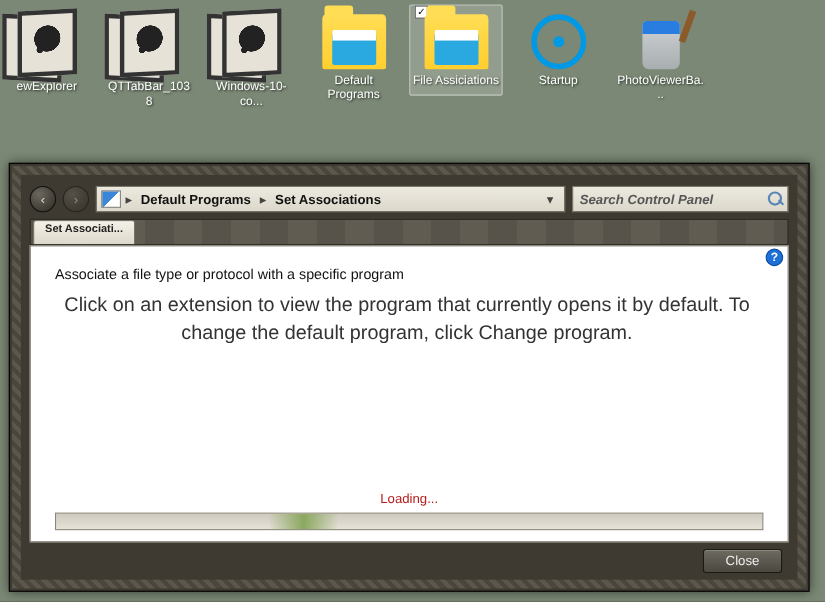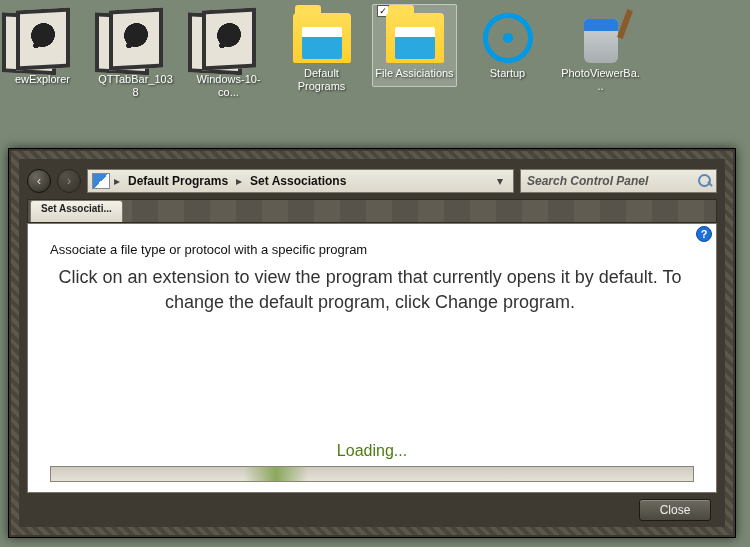--- a/index.html
+++ b/index.html
@@ -236,21 +236,21 @@
     display:flex;flex-direction:column;
   }
   .content h1{
     font-size:13px;font-weight:normal;color:#111;
     margin-bottom:8px;
   }
   .content p{font-size:18px;color:#333;line-height:1.4;max-width:640px;text-align:center;}
   .loadingwrap{
     margin-top:auto;
     text-align:center;
-    font-size:16px;color:#4d7c0f;
+    font-size:12px;color:#b91c1c;
   }
   .progress{
     height:16px;
     background:linear-gradient(#cfcabf,#e6e2d8);
     border:1px solid #8a8576;
     margin-top:6px;
     position:relative;overflow:hidden;
   }
   .progress::after{
     content:"";position:absolute;left:30%;top:0;bottom:0;width:10%;

